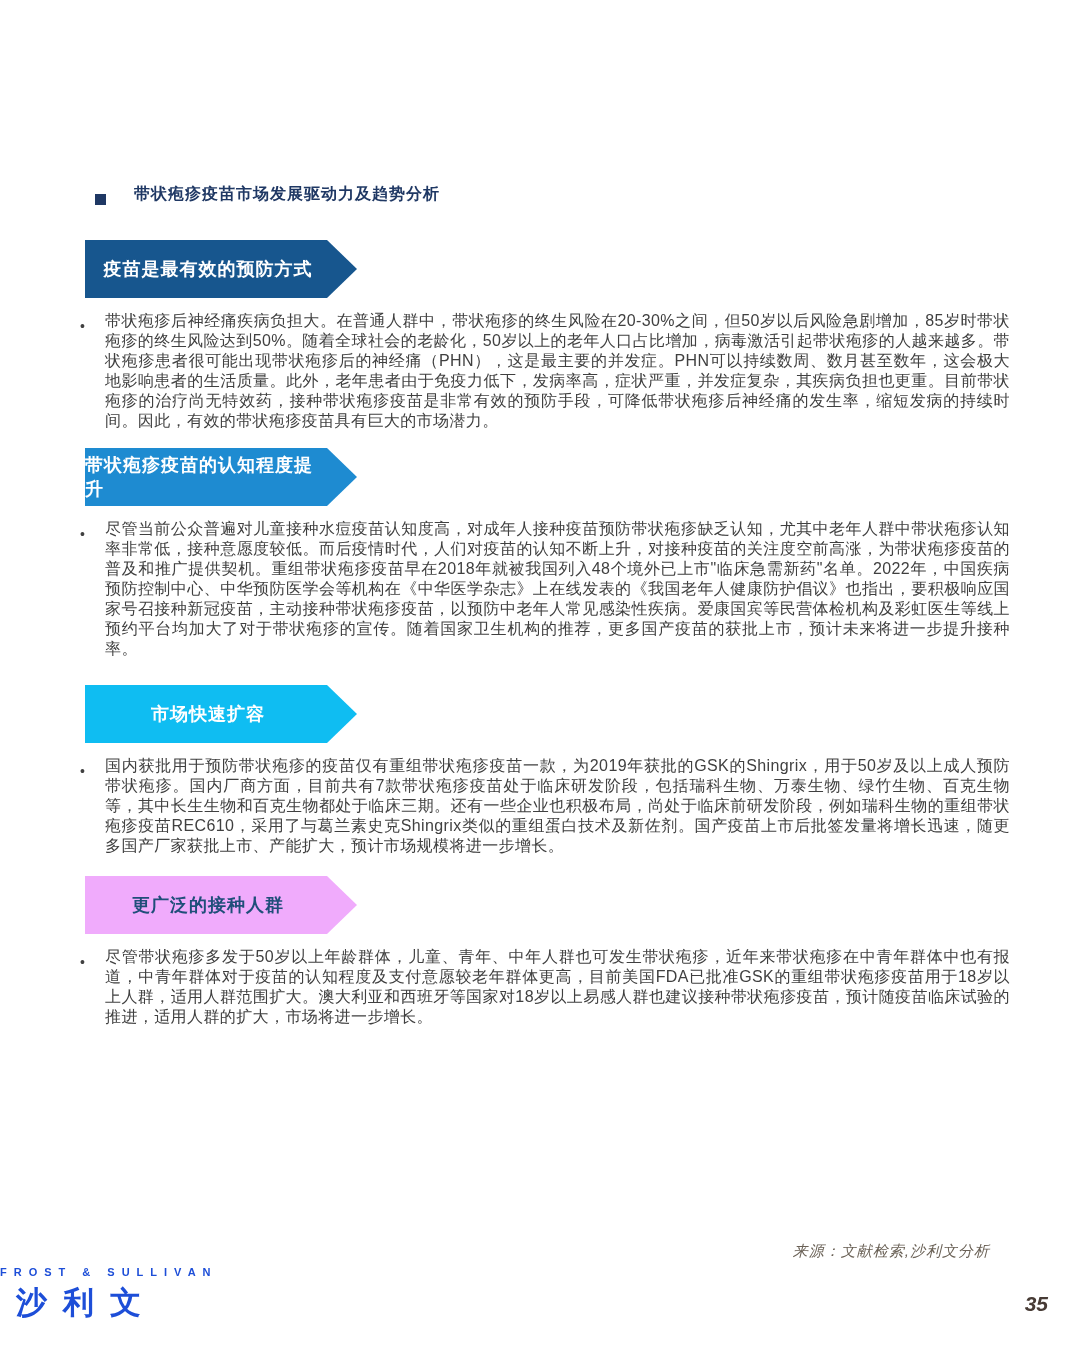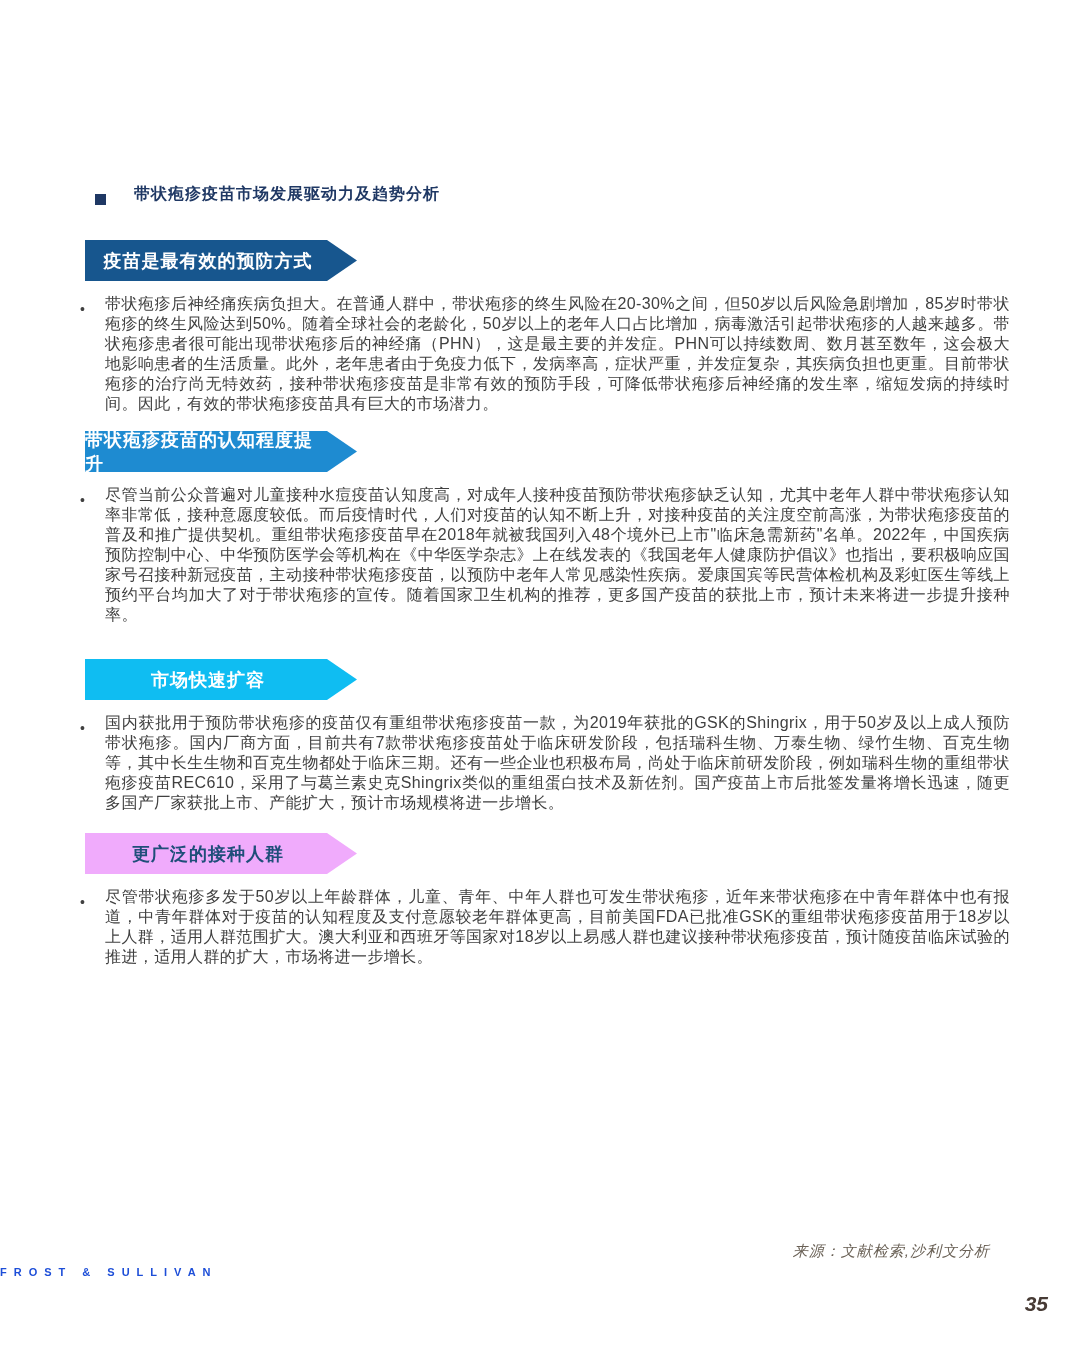--- a/index.html
+++ b/index.html
@@ -44,21 +44,21 @@
   .content {
     position: absolute;
     left: 0;
     top: 225px;
     width: 1080px;
   }
   .banner {
     position: relative;
     margin-left: 85px;
     width: 272px;
-    height: 41px;
+    height: 58px;
     clip-path: polygon(0 0, 242px 0, 100% 50%, 242px 100%, 0 100%);
     display: flex;
     align-items: center;
     justify-content: center;
   }
   .banner .banner-label {
     font-size: 18px;
     font-weight: bold;
     letter-spacing: 1px;
     padding-right: 26px;
@@ -78,21 +78,21 @@
     flex: 1 1 auto;
     font-size: 16px;
     line-height: 20px;
     color: #404040;
     text-align: justify;
     text-justify: inter-ideograph;
     letter-spacing: 0.4px;
   }
   .gap-b1 { margin-top: 15px; }
   .gap-b2 { margin-top: 17px; }
-  .gap-b3 { margin-top: 34px; }
+  .gap-b3 { margin-top: 26px; }
   .gap-b4 { margin-top: 20px; }
   .source {
     position: absolute;
     right: 90px;
     top: 1242px;
     font-size: 15px;
     font-style: italic;
     color: #6A6156;
     letter-spacing: 1px;
   }
@@ -170,17 +170,18 @@
       <span class="bullet">•</span>
       <p>尽管带状疱疹多发于50岁以上年龄群体，儿童、青年、中年人群也可发生带状疱疹，近年来带状疱疹在中青年群体中也有报道，中青年群体对于疫苗的认知程度及支付意愿较老年群体更高，目前美国FDA已批准GSK的重组带状疱疹疫苗用于18岁以上人群，适用人群范围扩大。澳大利亚和西班牙等国家对18岁以上易感人群也建议接种带状疱疹疫苗，预计随疫苗临床试验的推进，适用人群的扩大，市场将进一步增长。</p>
     </div>
 
   </div>
 
   <div class="source">来源：文献检索,沙利文分析</div>
 
   <div class="logo">
     <div class="logo-top">FROST &amp; SULLIVAN</div>
+    <div class="logo-cn">沙利文</div>
   </div>
 
   <div class="pagenum">35</div>
 
 </div>
 
 </body></html>

